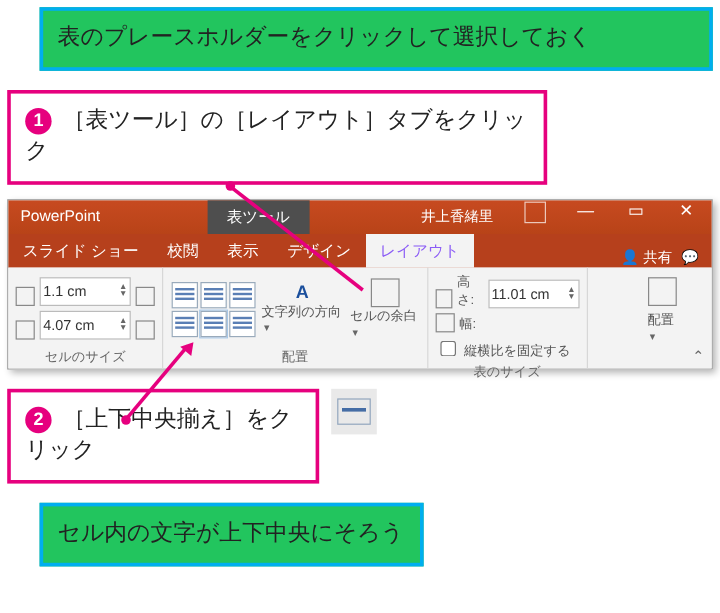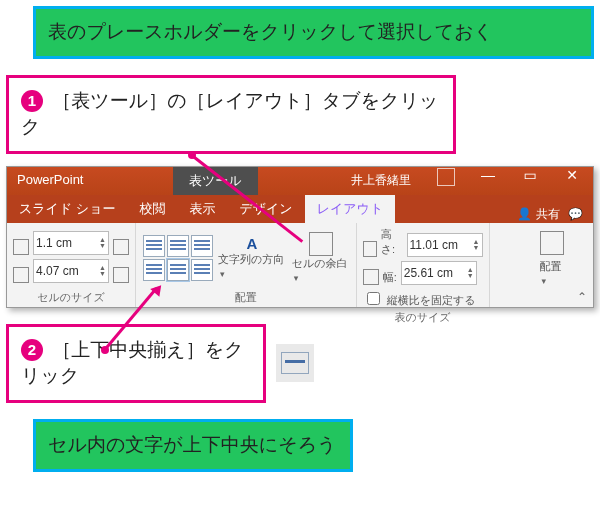--- a/index.html
+++ b/index.html
@@ -145,21 +145,21 @@
   transform-origin:left center;
 }
 .arrowdot{position:absolute;width:8px;height:8px;background:#E6007E;border-radius:50%;}
 .arrowhead{position:absolute;width:0;height:0;border-left:10px solid #E6007E;border-top:6px solid transparent;border-bottom:6px solid transparent;}
 
 .sample-icon{
   width:38px;height:38px;background:#E9E9E9;display:inline-flex;align-items:center;justify-content:center;margin-left:10px;
 }
 .sample-inner{width:26px;height:20px;border:1px solid #92a6bd;position:relative;}
 .sample-inner::before{content:"";position:absolute;left:3px;right:3px;top:7px;height:3px;background:#456da5;}
-.step2-row{display:flex;align-items:center;}
+.step2-row{display:flex;}
 .arrow-wrap{position:relative;height:0;}
 </style>
 </head>
 <body>
 
 <div class="callout-blue">
   <span>表のプレースホルダーをクリックして選択しておく</span>
 </div>
 
 <div class="spacer-sm"></div>
@@ -270,24 +270,20 @@
             <span class="dim-ico"></span>
             <span class="minilabel">高さ:</span>
             <span class="spin">
               <span>11.01 cm</span>
               <span class="arrows">▲<br>▼</span>
             </span>
           </div>
           <div class="row">
             <span class="dim-ico"></span>
             <span class="minilabel">幅:</span>
-            <span class="spin">
-              <span>25.61 cm</span>
-              <span class="arrows">▲<br>▼</span>
-            </span>
           </div>
           <div class="row">
             <input type="checkbox" style="">
             <span class="minilabel">縦横比を固定する</span>
           </div>
         </div>
       </div>
       <div class="label">表のサイズ</div>
     </div>
 

